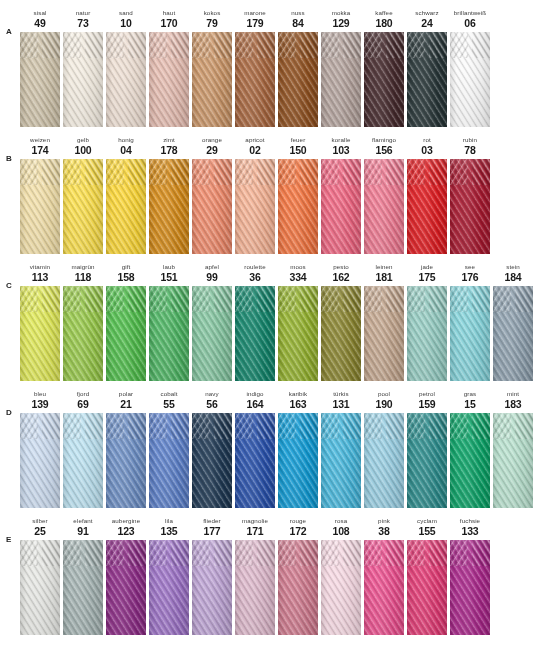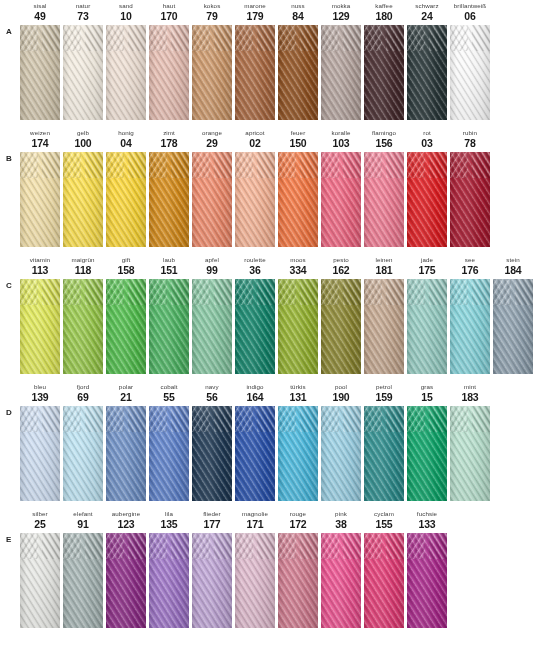--- a/index.html
+++ b/index.html
@@ -38,21 +38,21 @@
     line-height: 9px;
   }
   .swatches {
     position: absolute;
     left: 20px;
     top: 0px;
     width: 516px;
     height: 127px;
     display: flex;
     flex-direction: row;
-    align-items: flex-start;
+    align-items: flex-end;
     gap: 3px;
   }
   .cell {
     width: 40px;
     position: relative;
   }
   .cap {
     height: 25px;
     text-align: center;
     padding-top: 2px;
@@ -771,20 +771,35 @@
             <div class="vfold">
               <div class="vl"></div>
               <div class="vr"></div>
             </div>
             <div class="shade"></div>
             <div class="shade2"></div>
           </div>
         </div>
         <div class="cell">
           <div class="cap">
+            <span class="cname">karibik</span>
+            <span class="cnum">163</span>
+          </div>
+          <div class="skein" style="--c: #0f9bd5;">
+            <div class="twist"></div>
+            <div class="vfold">
+              <div class="vl"></div>
+              <div class="vr"></div>
+            </div>
+            <div class="shade"></div>
+            <div class="shade2"></div>
+          </div>
+        </div>
+        <div class="cell">
+          <div class="cap">
             <span class="cname">türkis</span>
             <span class="cnum">131</span>
           </div>
           <div class="skein" style="--c: #47b8dd;">
             <div class="twist"></div>
             <div class="vfold">
               <div class="vl"></div>
               <div class="vr"></div>
             </div>
             <div class="shade"></div>
@@ -956,20 +971,35 @@
             <div class="vfold">
               <div class="vl"></div>
               <div class="vr"></div>
             </div>
             <div class="shade"></div>
             <div class="shade2"></div>
           </div>
         </div>
         <div class="cell">
           <div class="cap">
+            <span class="cname">rosa</span>
+            <span class="cnum">108</span>
+          </div>
+          <div class="skein" style="--c: #f6d8e2;">
+            <div class="twist"></div>
+            <div class="vfold">
+              <div class="vl"></div>
+              <div class="vr"></div>
+            </div>
+            <div class="shade"></div>
+            <div class="shade2"></div>
+          </div>
+        </div>
+        <div class="cell">
+          <div class="cap">
             <span class="cname">pink</span>
             <span class="cnum">38</span>
           </div>
           <div class="skein" style="--c: #ec508f;">
             <div class="twist"></div>
             <div class="vfold">
               <div class="vl"></div>
               <div class="vr"></div>
             </div>
             <div class="shade"></div>

